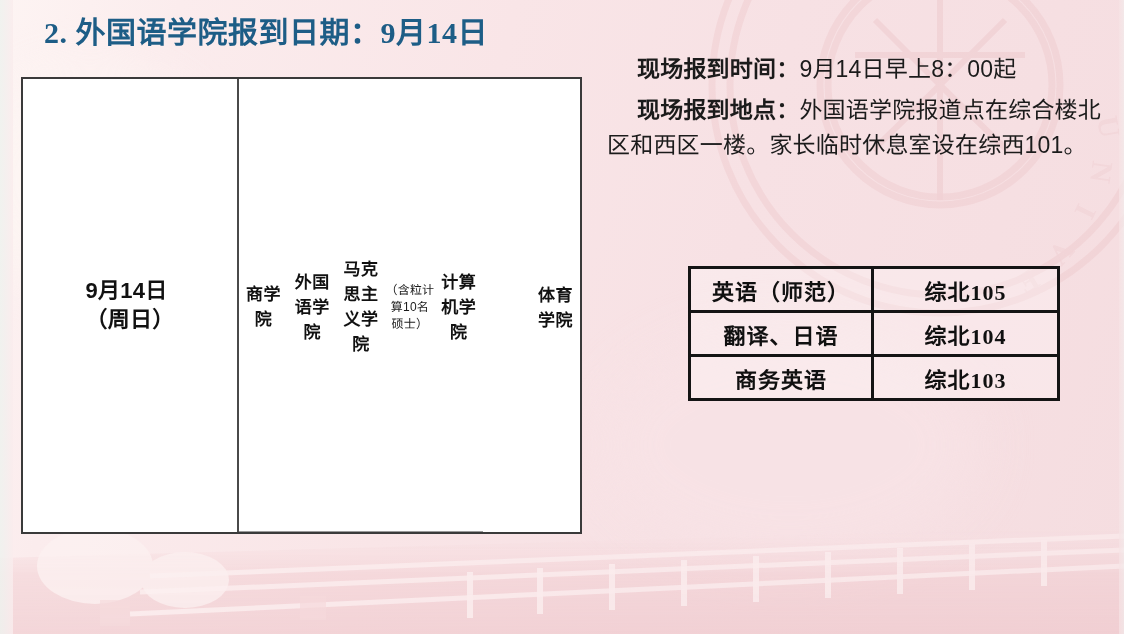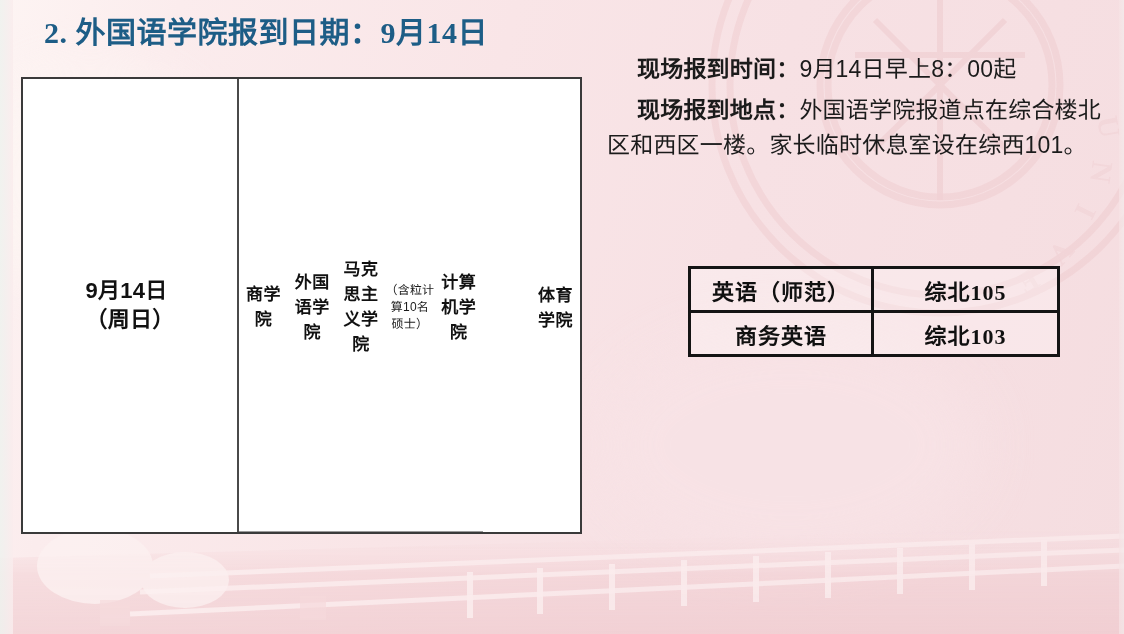--- a/index.html
+++ b/index.html
@@ -331,19 +331,23 @@
     <colgroup>
         <col class="c1">
         <col class="c2">
       </colgroup>
     <tbody>
       <tr>
         <td>英语（师范）</td>
         <td>综北105</td>
       </tr>
       <tr>
+        <td>翻译、日语</td>
+        <td>综北104</td>
+      </tr>
+      <tr>
         <td>商务英语</td>
         <td>综北103</td>
       </tr>
     </tbody>
   </table>
 
 </div>
 
 </body></html>

